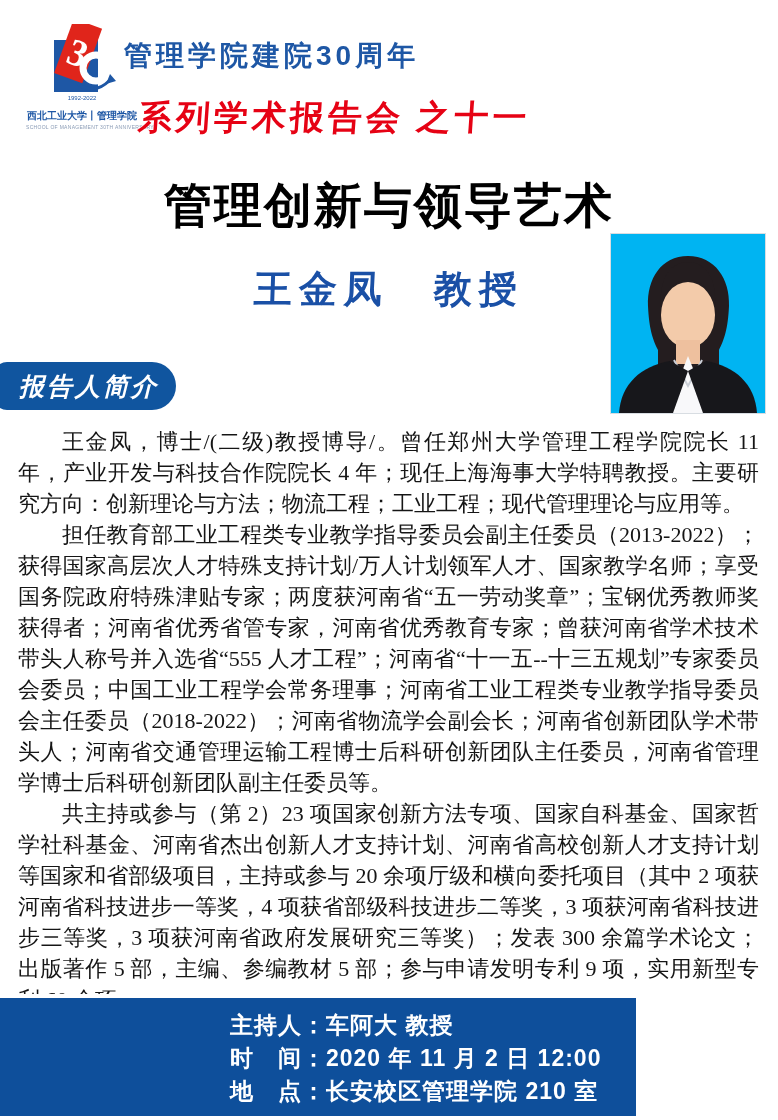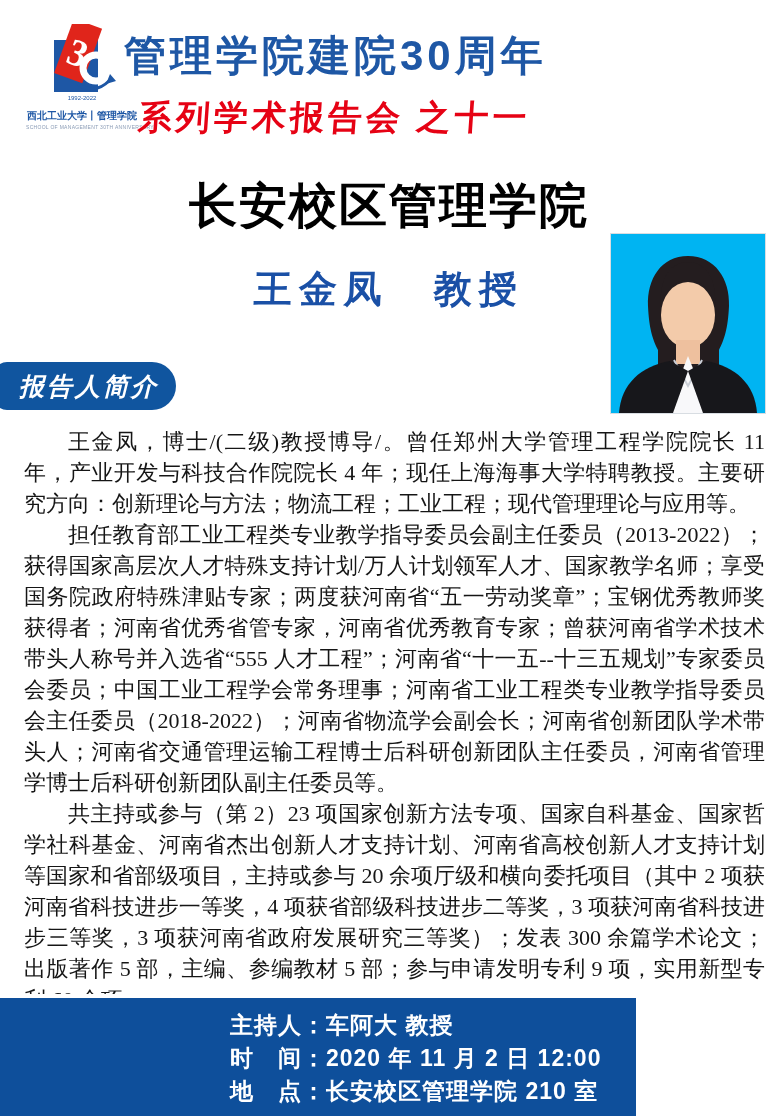--- a/index.html
+++ b/index.html
@@ -21,21 +21,21 @@
     letter-spacing:0px;white-space:nowrap;
     font-family:"Liberation Serif", serif;
   }
   .logo-en{
     margin-top:1px;
     font-size:5px;color:#8a9bb5;white-space:nowrap;
     letter-spacing:.3px;
   }
   .hdr-title{
     position:absolute;left:124px;top:30px;margin:0;
-    font-size:42px;line-height:52px;font-weight:800;
+    font-size:28px;line-height:52px;font-weight:800;
     color:#1e57a5;letter-spacing:4px;white-space:nowrap;
   }
   .hdr-sub{
     position:absolute;left:138px;top:94px;
     font-size:34px;line-height:48px;font-weight:bold;
     color:#e60214;letter-spacing:4px;white-space:nowrap;
     font-family:"Liberation Serif", serif;
     transform:skewX(-4deg);
   }
   
@@ -66,21 +66,21 @@
     color:#ffffff;
     font-size:25px;font-weight:bold;
     letter-spacing:3px;
     font-family:"Liberation Serif", serif;
     font-style:italic;
     display:flex;align-items:center;justify-content:center;
     padding-left:8px;box-sizing:border-box;
   }
   
   .bio{
-    position:absolute;left:24px;top:426px;width:741px;height:568px;
+    position:absolute;left:18px;top:426px;width:741px;height:568px;
     overflow:hidden;
     font-family:"Liberation Serif", serif;
     font-size:22px;line-height:31px;color:#151515;
     text-align:justify;
   }
   .bio p{margin:0;text-indent:2em;}
   
   .ftr{
     position:absolute;left:0;top:998px;width:636px;height:118px;
     background:#0e4f9b;
@@ -113,21 +113,21 @@
         <text x="56" y="76" text-anchor="middle" font-size="6" fill="#1e57a5">1992-2022</text>
       </svg>
       <div class="logo-org">西北工业大学丨管理学院</div>
       <div class="logo-en">SCHOOL OF MANAGEMENT 30TH ANNIVERSARY</div>
     </div>
 
     <h1 class="hdr-title">管理学院建院30周年</h1>
     <div class="hdr-sub">系列学术报告会 之十一</div>
   </div>
 
-  <h2 class="lecture-title">长安校区管理学院</h2>
+  <h2 class="lecture-title">管理创新与领导艺术</h2>
   <div class="speaker">王金凤　教授</div>
 
   <div class="photo">
     <svg viewBox="0 0 154 179">
       <rect width="154" height="179" fill="#00b4f2"></rect>
       <path d="M77 22 C50 22 36 45 37 72 C38 95 42 106 47 116 L47 142 L108 142 L108 116 C113 106 117 95 118 72 C119 45 104 22 77 22 Z" fill="#241d1f"></path>
       <ellipse cx="77" cy="81" rx="27" ry="33" fill="#f3cbaa"></ellipse>
       <path d="M50 72 C48 42 61 28 77 28 C93 28 106 42 104 72 C97 52 89 46 77 46 C65 46 57 52 50 72 Z" fill="#241d1f"></path>
       <path d="M65 106 h24 v24 h-24 z" fill="#eec09e"></path>
       <path d="M55 179 L77 122 L100 179 Z" fill="#f8f8fa"></path>

